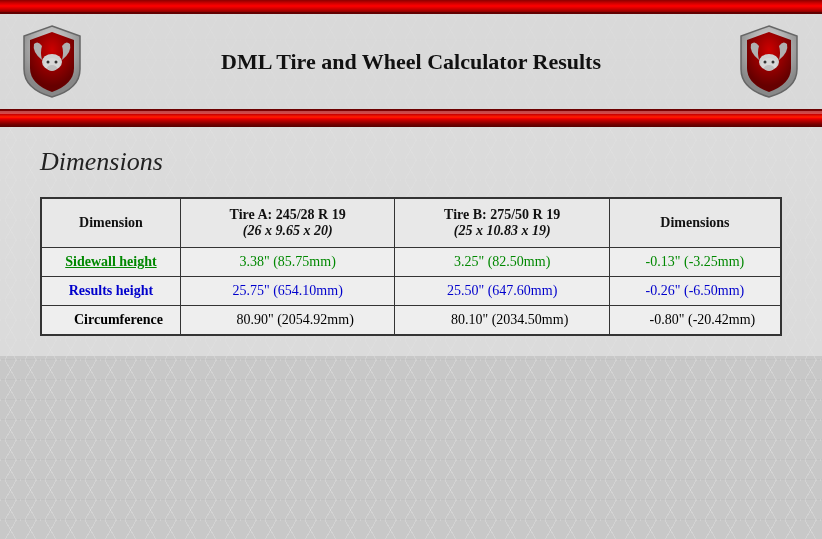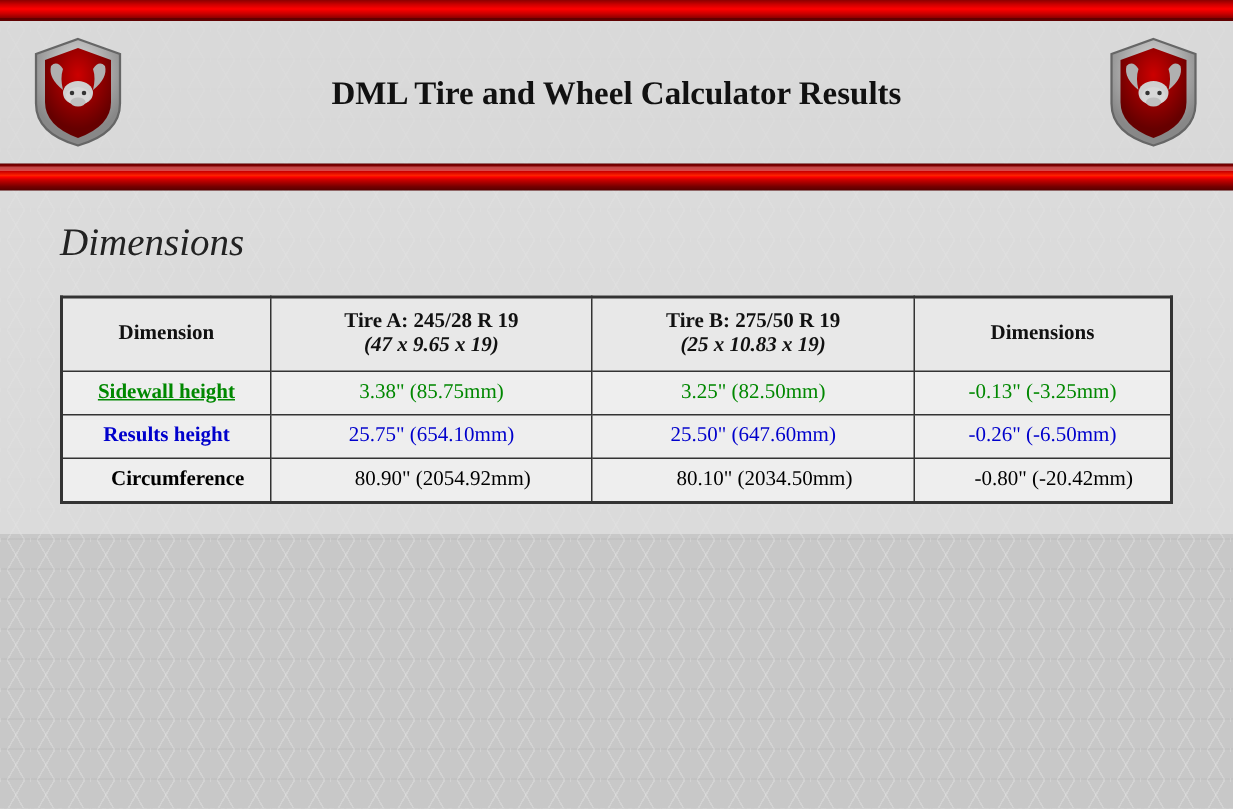--- a/index.html
+++ b/index.html
@@ -259,21 +259,21 @@
 
   <div class="main-content">
     <h2 class="dimensions-title">Dimensions</h2>
 
     <table class="tire-table">
       <thead>
         <tr>
           <th class="col-dimension">Dimension</th>
           <th class="col-tire-a">
             <span>Tire A: 245/28 R 19</span><br>
-            <span style="font-style:italic;">(47 x 9.65 x 19)</span>
+            <span style="font-style:italic;">(26 x 9.65 x 20)</span>
           </th>
           <th class="col-tire-b">
             <span>Tire B: 275/50 R 19</span><br>
             <span style="font-style:italic;">(25 x 10.83 x 19)</span>
           </th>
           <th class="col-diff">Dimensions</th>
         </tr>
       </thead>
       <tbody>
         <tr class="row-sidewall">

